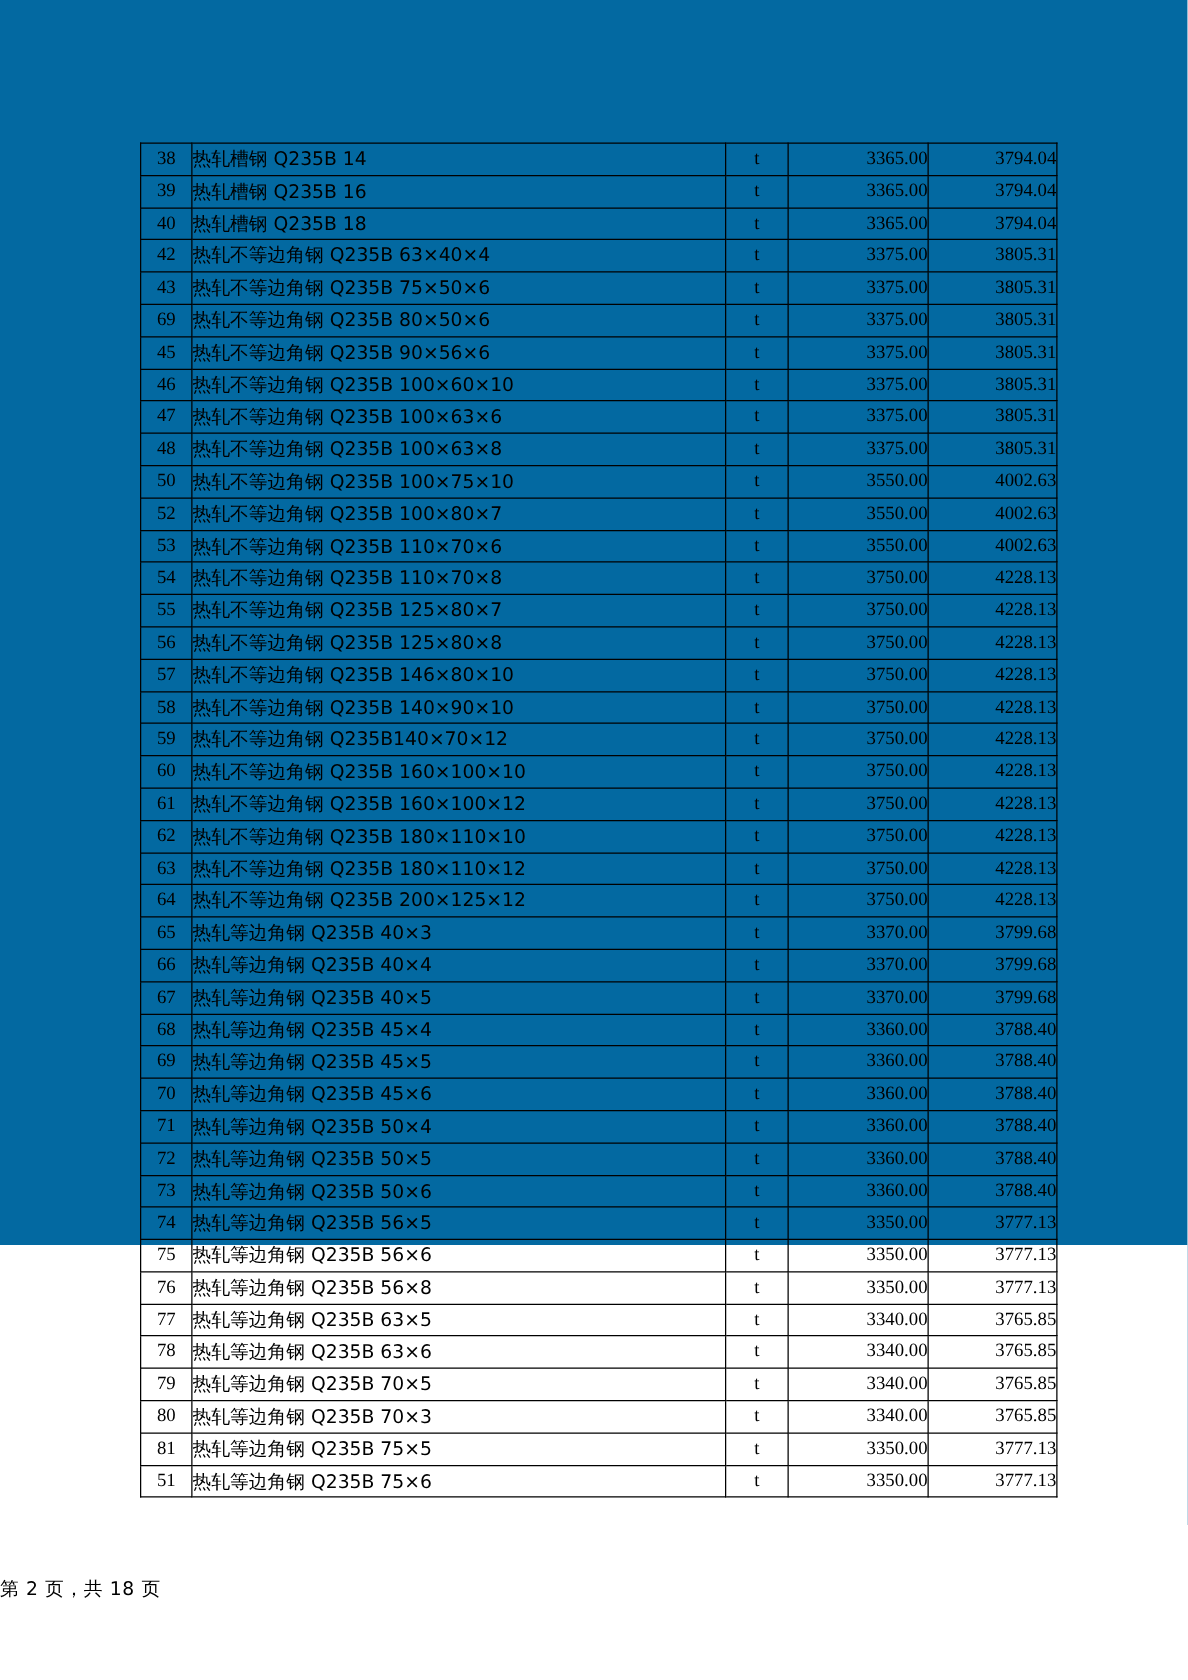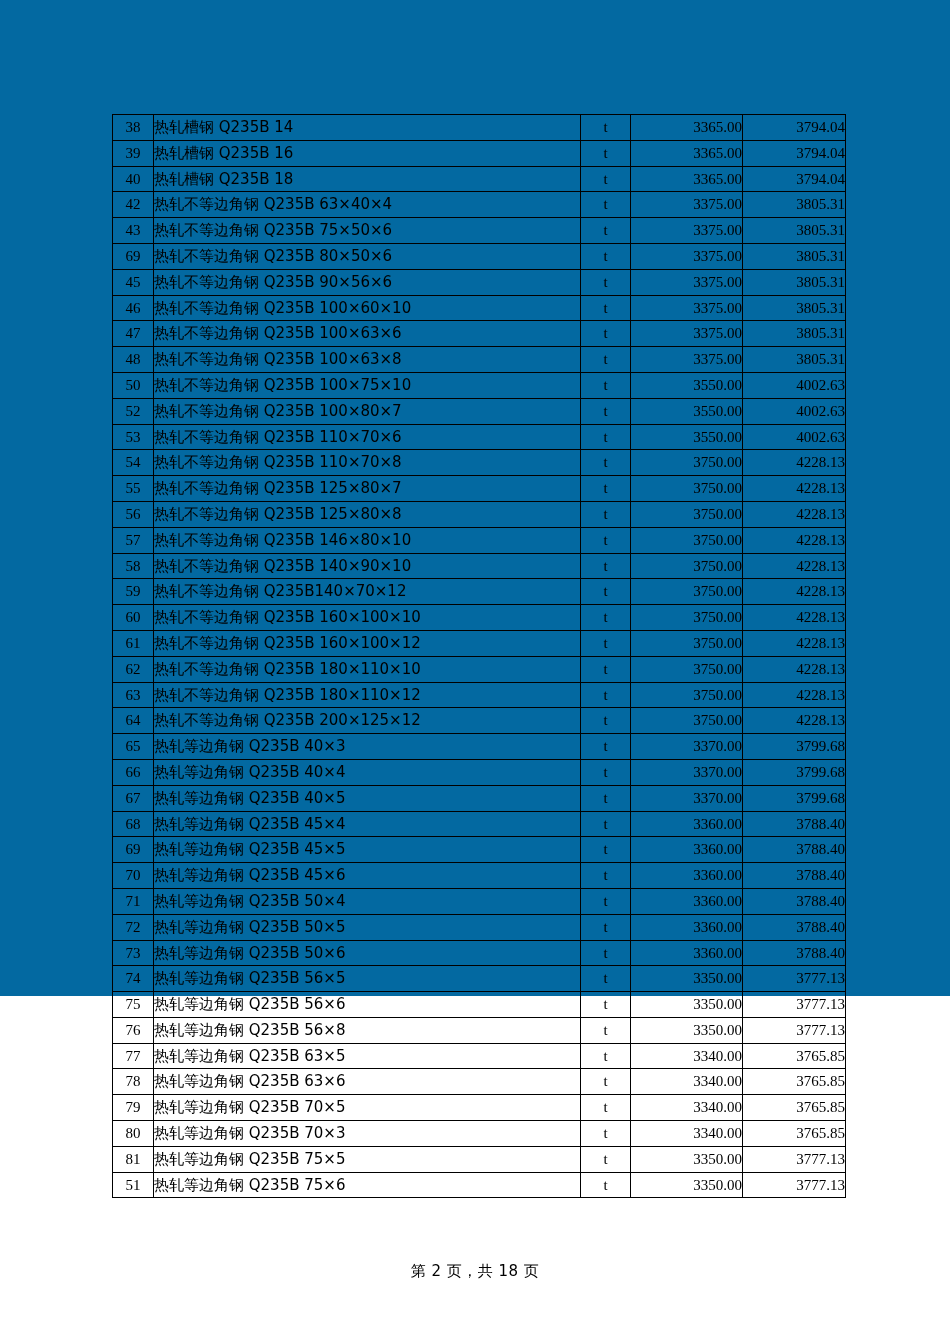--- a/index.html
+++ b/index.html
@@ -63,21 +63,20 @@
   }
   td.cell-price, td.cell-total {
     text-align: right;
     padding-right: 6px;
   }
   #page-footer {
     position: absolute;
     left: 0;
     top: 1262px;
     width: 950px;
-    text-align: center;
     font-size: 15px;
     font-family: "DejaVu Sans", "Liberation Sans", sans-serif;
     letter-spacing: 0.5px;
   }
 </style>
 </head>
 <body>
 
 <div id="page">
 

